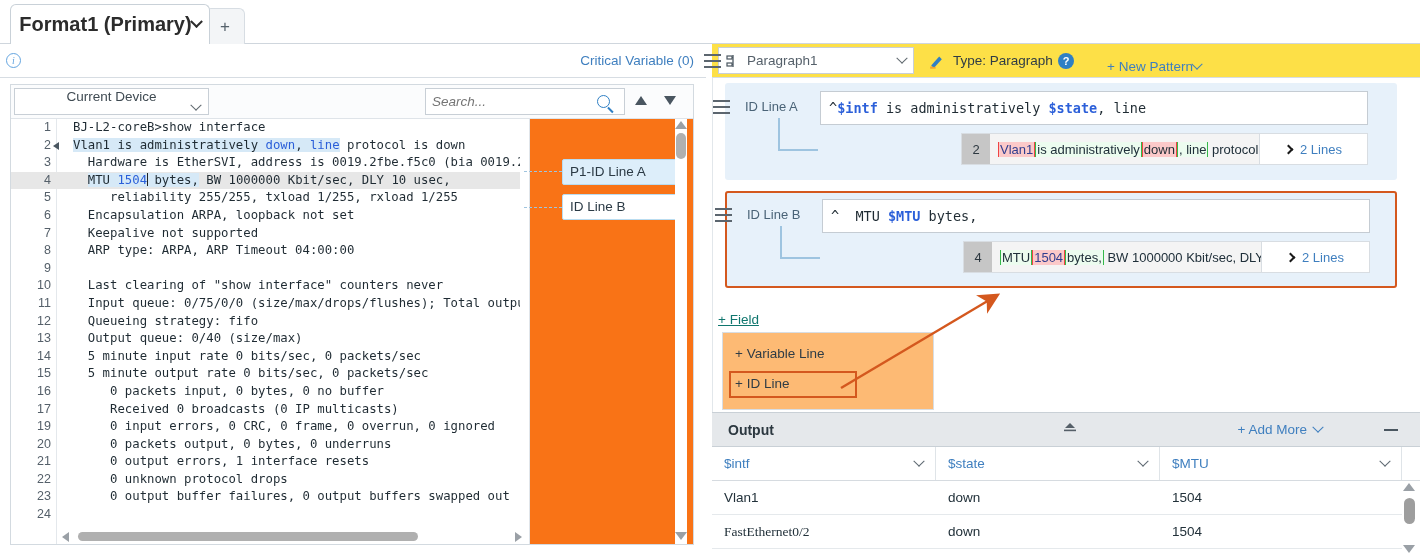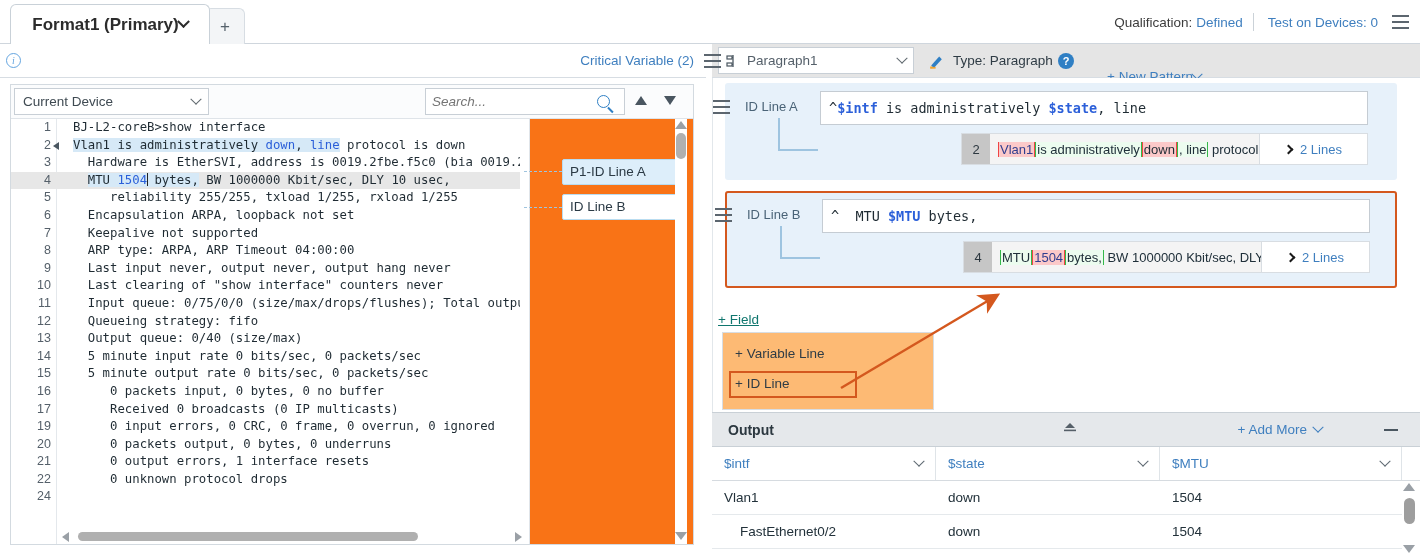--- a/index.html
+++ b/index.html
@@ -17,21 +17,21 @@
     position:absolute; left:0; top:0; width:1420px; height:44px;
     background:#ffffff;
     border-bottom:1px solid #cfd6dd;
   }
   .tab {
     position:absolute; left:10px; top:4px; height:40px; width:200px;
     background:#fff;
     border:1px solid #c9d1d8; border-bottom:none;
     border-radius:6px 6px 0 0;
     display:flex; align-items:center; justify-content:center; 
-    font-size:17px; font-weight:bold; color:#2c2c2c;
+    font-size:20px; font-weight:bold; color:#2c2c2c;
     z-index:3;
   }
   .tab-plus {
     position:absolute; left:205px; top:8px; height:36px; width:40px;
     background:#f3f5f7; border:1px solid #d7dde3; border-bottom:none;
     border-radius:6px 6px 0 0;
     display:flex; align-items:center; justify-content:center;
     font-size:17px; color:#55616b; z-index:2;
   }
   .tab-underline {
@@ -73,21 +73,21 @@
     border:1px solid #d3dae0; background:#fff;
   }
   .lp-toolbar {
     position:absolute; left:0; top:0; width:682px; height:34px;
     background:#fbfcfd; border-bottom:1px solid #dfe4e9;
   }
   .dev-sel {
     position:absolute; left:3px; top:3px; width:195px; height:27px;
     border:1px solid #c8cfd6; background:#fff;
     display:flex; align-items:center; padding:0 8px;
-    font-size:13.5px; color:#3f4a52;
+    font-size:13.5px; color:#3f4a52;flex-direction:column;
   }
   .dev-sel .chev { margin-left:auto; width:8px; height:8px; color:#60696f; border-width:1.8px;}
   .search-box {
     position:absolute; left:414px; top:3px; width:200px; height:27px;
     border:1px solid #c8cfd6; background:#fff;
     display:flex; align-items:center; padding:0 6px;
   }
   .search-box input {
     border:none; outline:none; width:165px; font-size:13.5px;
     font-style:italic; color:#8d979f; font-family:"Liberation Sans", sans-serif;
@@ -154,33 +154,33 @@
     border-left:6px solid transparent;border-right:6px solid transparent;border-bottom:8px solid #9aa0a6;}
   .vsc .dn { position:absolute; left:0; bottom:4px; width:0;height:0;
     border-left:6px solid transparent;border-right:6px solid transparent;border-top:8px solid #9aa0a6;}
   .vsc .bar { position:absolute; left:1px; top:14px; width:10px; height:26px;
     background:#b0b0b0; border-radius:5px; }
 
   
   .rightpanel { position:absolute; left:712px; top:44px; width:708px; height:509px; background:#fff; }
   .rp-toolbar {
     position:absolute; left:0; top:0; width:708px; height:34px;
-    background:#e5e5e5; border-bottom:1px solid #d7dde3;
+    background:#fde047; border-bottom:1px solid #d7dde3;
   }
   .para-sel {
     position:absolute; left:6px; top:3px; width:196px; height:27px;
     border:1px solid #c8cfd6; background:#fff; display:flex; align-items:center;
     padding:0 7px; gap:7px; font-size:13.5px; color:#55606a;
   }
   .para-sel .chev { margin-left:auto; width:8px;height:8px; color:#60696f; border-width:1.8px;}
   .pencil { position:absolute; left:216px; top:9px; width:17px; height:16px; }
   .typetxt { position:absolute; left:241px; top:9px; font-size:13.5px; color:#2f3c45; }
   .qmark { position:absolute; left:346px; top:9px; width:16px; height:16px; border-radius:50%;
     background:#2f7fc4; color:#fff; font-size:11px; font-weight:bold; text-align:center; line-height:16px; }
-  .newpat { position:absolute; left:395px; top:25px; font-size:13.5px; color:#3f7fbf; display:flex; align-items:center; }
+  .newpat { position:absolute; left:395px; top:15px; font-size:13.5px; color:#3f7fbf; display:flex; align-items:center; }
   .rp-burger { position:absolute; right:8px; top:10px; }
 
   .patbody { position:absolute; left:0; top:34px; width:708px; height:475px; background:#fff;
     border-left:1px solid #e2e7eb; }
 
   .idblock {
     position:absolute; left:12px; width:672px; background:#e7f1fa; border-radius:3px;
   }
   .idblock.a { top:5px; height:97px; }
   .idblock.b { top:113px; height:97px; border:2px solid #d4581e; }
@@ -268,38 +268,25 @@
     <div class="tab-underline"></div>
     <div class="tab">
       <span>Format1 (Primary)</span>
       <span class="chev"></span>
     </div>
     <div class="tab-plus">
       <span>+</span>
     </div>
     <div class="tab-white-cover"></div>
 
-    <div class="tr-right">
-      <div class="qual">
-        <span>Qualification:</span>
-        <b>Defined</b>
-      </div>
-      <div class="vdiv"></div>
-      <div class="testdev">Test on Devices: 0</div>
-      <div class="rb">
-          <span></span>
-          <span></span>
-          <span></span>
-        </div>
-    </div>
   </div>
 
   <div class="subbar">
     <div class="info-ic">i</div>
-    <div class="critvar"><span>Critical Variable (2)</span></div>
+    <div class="critvar"><span>Critical Variable (0)</span></div>
   </div>
 
   <div class="leftpanel">
     <div class="lp-toolbar">
       <div class="dev-sel">
         <span>Current Device</span>
         <span class="chev"></span>
       </div>
       <div class="search-box">
         <input placeholder="Search..." style="">
@@ -313,33 +300,34 @@
       <div class="gutter"></div>
       <div class="code" id="code-lines">
           <div class="cl"><span class="ln">1</span><span class="tx">BJ-L2-coreB&gt;show interface</span></div>
           <div class="cl"><span class="ln">2</span><span class="fold"></span><span class="tx"><span class="sel">Vlan1 is administratively <span class="kw">down</span>, <span class="kw">line</span></span> protocol is down</span></div>
           <div class="cl"><span class="ln">3</span><span class="tx">  Hardware is EtherSVI, address is 0019.2fbe.f5c0 (bia 0019.2f</span></div>
           <div class="cl hl"><span class="ln">4</span><span class="tx">  <span class="sel">MTU <span class="kw">1504</span><span class="caret"></span> bytes,</span> BW 1000000 Kbit/sec, DLY 10 usec,</span></div>
           <div class="cl"><span class="ln">5</span><span class="tx">     reliability 255/255, txload 1/255, rxload 1/255</span></div>
           <div class="cl"><span class="ln">6</span><span class="tx">  Encapsulation ARPA, loopback not set</span></div>
           <div class="cl"><span class="ln">7</span><span class="tx">  Keepalive not supported</span></div>
           <div class="cl"><span class="ln">8</span><span class="tx">  ARP type: ARPA, ARP Timeout 04:00:00</span></div>
-          <div class="cl"><span class="ln">9</span><span class="tx">  Last input never, output never, output hang never</span></div>
+          <div class="cl"><span class="ln">9</span></div>
           <div class="cl"><span class="ln">10</span><span class="tx">  Last clearing of "show interface" counters never</span></div>
           <div class="cl"><span class="ln">11</span><span class="tx">  Input queue: 0/75/0/0 (size/max/drops/flushes); Total output</span></div>
           <div class="cl"><span class="ln">12</span><span class="tx">  Queueing strategy: fifo</span></div>
           <div class="cl"><span class="ln">13</span><span class="tx">  Output queue: 0/40 (size/max)</span></div>
           <div class="cl"><span class="ln">14</span><span class="tx">  5 minute input rate 0 bits/sec, 0 packets/sec</span></div>
           <div class="cl"><span class="ln">15</span><span class="tx">  5 minute output rate 0 bits/sec, 0 packets/sec</span></div>
           <div class="cl"><span class="ln">16</span><span class="tx">     0 packets input, 0 bytes, 0 no buffer</span></div>
           <div class="cl"><span class="ln">17</span><span class="tx">     Received 0 broadcasts (0 IP multicasts)</span></div>
           <div class="cl"><span class="ln">19</span><span class="tx">     0 input errors, 0 CRC, 0 frame, 0 overrun, 0 ignored</span></div>
           <div class="cl"><span class="ln">20</span><span class="tx">     0 packets output, 0 bytes, 0 underruns</span></div>
           <div class="cl"><span class="ln">21</span><span class="tx">     0 output errors, 1 interface resets</span></div>
           <div class="cl"><span class="ln">22</span><span class="tx">     0 unknown protocol drops</span></div>
+          <div class="cl"><span class="ln">23</span><span class="tx">     0 output buffer failures, 0 output buffers swapped out</span></div>
           <div class="cl"><span class="ln">24</span><span class="tx"></span></div>
         </div>
       <div class="code-rightline"></div>
 
       <div class="hscroll">
         <div class="ha-l"></div>
         <div class="bar"></div>
         <div class="ha-r"></div>
       </div>
 
@@ -463,21 +451,21 @@
             <span class="chev"></span>
           </div>
         </div>
       <div id="out-rows">
           <div class="otrow" style="top: 34px;">
             <div class="c" style="left: 0px; width: 224px;">Vlan1</div>
             <div class="c" style="left: 224px; width: 224px;">down</div>
             <div class="c" style="left: 448px; width: 242px;">1504</div>
           </div>
           <div class="otrow" style="top: 68px;">
-            <div class="c" style="left: 16px; width: 224px;">FastEthernet0/2</div>
+            <div class="c" style="left: 0px; width: 224px; font-family: Liberation Serif, serif;">FastEthernet0/2</div>
             <div class="c" style="left: 224px; width: 224px;">down</div>
             <div class="c" style="left: 448px; width: 242px;">1504</div>
           </div>
         </div>
       <div class="osb">
         <div class="up"></div>
         <div class="bar"></div>
         <div class="dn"></div>
       </div>
     </div>

